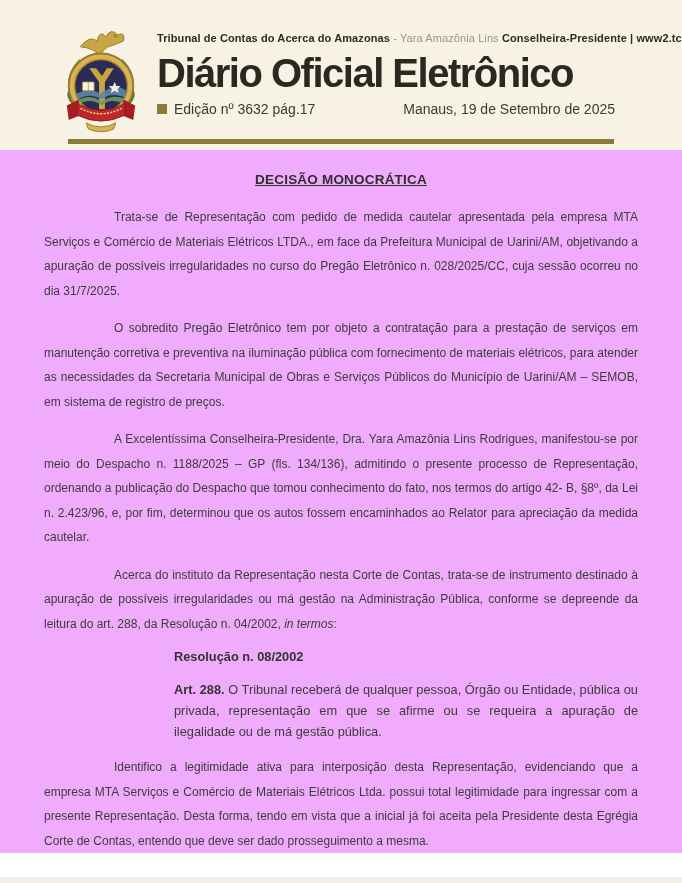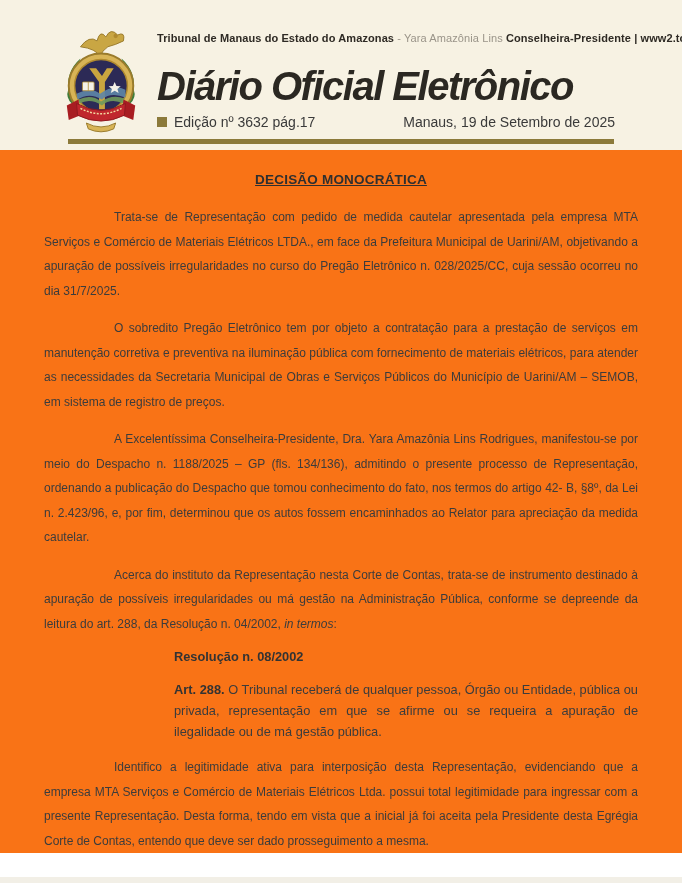--- a/index.html
+++ b/index.html
@@ -37,28 +37,27 @@
   .top-line {
     font-size: 11px;
     line-height: 13px;
     letter-spacing: 0.1px;
     color: #2e2a24;
     white-space: nowrap;
   }
   .top-line .strong { font-weight: bold; color: #2e2a24; }
   .top-line .muted  { font-weight: normal; color: #9a9489; text-align: center; }
   .gazette-title {
-    margin-top: 19px;
+    margin-top: 6px;
     font-size: 40px;
     line-height: 44px;
     font-weight: bold;
     letter-spacing: -1.5px;
     color: #2b2822;
     white-space: nowrap;
-    font-style: italic;
   }
   .meta-row {
     margin-top: 6px;
     display: flex;
     justify-content: space-between;
     align-items: flex-start;
     font-size: 14px;
     color: #3a3a3a;
   }
   .edition { display: flex; align-items: center; gap: 7px; }
@@ -73,21 +72,21 @@
     left: 68px;
     top: 139px;
     width: 546px;
     height: 5px;
     background: #8c7a3a;
   }
 
   
   .doc {
     padding: 22px 44px 0 44px;
-    background: #f97316;
+    background: #f0abfc;
   }
   .doc-title {
     text-align: center;
     font-size: 13.5px;
     font-weight: bold;
     text-decoration: underline;
     color: #2f2f2f;
     margin-bottom: 18px;
     letter-spacing: 0.2px;
   }
@@ -161,21 +160,21 @@
       <path d="M80 82 L68 76 L66 92 L78 97 Z" fill="#a81d22"></path>
       <path d="M20 80 Q45 94 70 80 L69 92 Q45 104 21 92 Z" fill="#c0272d" stroke="#8e1a1f" stroke-width="1"></path>
       <path d="M24 85 Q45 96 66 85" stroke="#f2d9a0" stroke-width="1.5" fill="none" stroke-dasharray="2 1.5"></path>
     </g>
 
     <path d="M30 100 Q45 108 60 100 L58 106 Q45 112 32 106 Z" fill="#d8b456" stroke="#9a7b2c" stroke-width="1"></path>
   </svg>
 
   <div class="masthead-text">
     <div class="top-line">
-      <span class="strong">Tribunal de Manaus do Estado do Amazonas</span><span class="muted"> - Yara Amazônia Lins </span><span class="strong">Conselheira-Presidente | www2.tce.am.gov.br</span>
+      <span class="strong">Tribunal de Contas do Acerca do Amazonas</span><span class="muted"> - Yara Amazônia Lins </span><span class="strong">Conselheira-Presidente | www2.tce.am.gov.br</span>
     </div>
     <div class="gazette-title">Diário Oficial Eletrônico</div>
     <div class="meta-row">
       <span class="edition">
         <span class="bullet-square"></span>
         <span>Edição nº 3632 pág.17</span>
       </span>
       <span>Manaus, 19 de Setembro de 2025</span>
     </div>
   </div>

